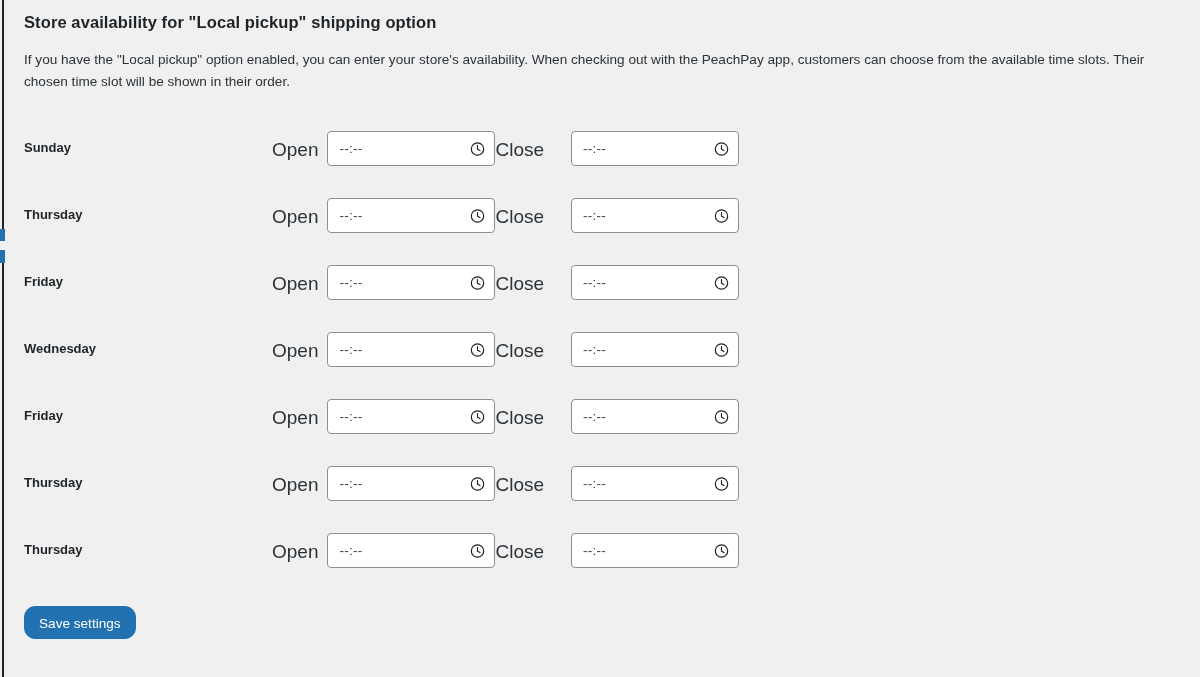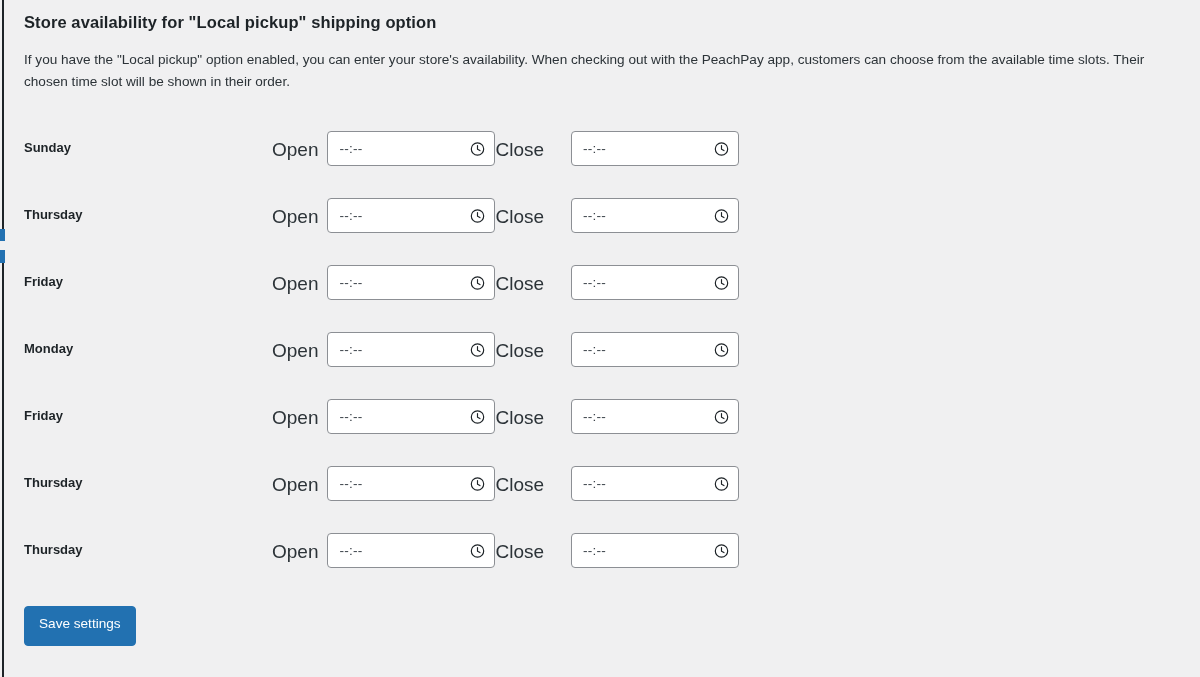--- a/index.html
+++ b/index.html
@@ -139,27 +139,27 @@
     height: 15px;
     display: block;
   }
 
   #save-row td { padding: 0; }
   #save-settings-button {
     display: inline-block;
     margin-top: 22px;
     background: #2271b1;
     border: 1px solid #2271b1;
-    border-radius: 4px;
+    border-radius: 11px;
     color: #ffffff;
     font-family: "Liberation Sans", sans-serif;
     font-size: 13.6px;
     font-weight: 400;
     line-height: 1;
-    padding: 10px 14px 14px 14px;
+    padding: 10px 14px 7px 14px;
     cursor: pointer;
     white-space: nowrap;
   }
 </style>
 </head>
 <body>
 
 <div id="edge-rule"></div>
 <div id="edge-accent"></div>
 
@@ -253,21 +253,21 @@
         <span class="time-value">--:--</span>
         <svg class="clock-icon" viewBox="0 0 16 16">
           <circle cx="8" cy="8" r="6.6" fill="none" stroke="#1d2327" stroke-width="1.25"></circle>
           <path d="M8 4.3 V8.2 L10.6 9.7" fill="none" stroke="#1d2327" stroke-width="1.25" stroke-linecap="round" stroke-linejoin="round"></path>
         </svg>
       </div>
     </td>
   </tr>
         <tr class="day-row">
     <td class="day-label-cell">
-      <span class="day-label">Monday</span>
+      <span class="day-label">Wednesday</span>
     </td>
     <td class="field-label-cell">
       <span class="field-label">Open</span>
     </td>
     <td class="field-cell">
       <div class="time-input">
         <span class="time-value">--:--</span>
         <svg class="clock-icon" viewBox="0 0 16 16">
           <circle cx="8" cy="8" r="6.6" fill="none" stroke="#1d2327" stroke-width="1.25"></circle>
           <path d="M8 4.3 V8.2 L10.6 9.7" fill="none" stroke="#1d2327" stroke-width="1.25" stroke-linecap="round" stroke-linejoin="round"></path>

